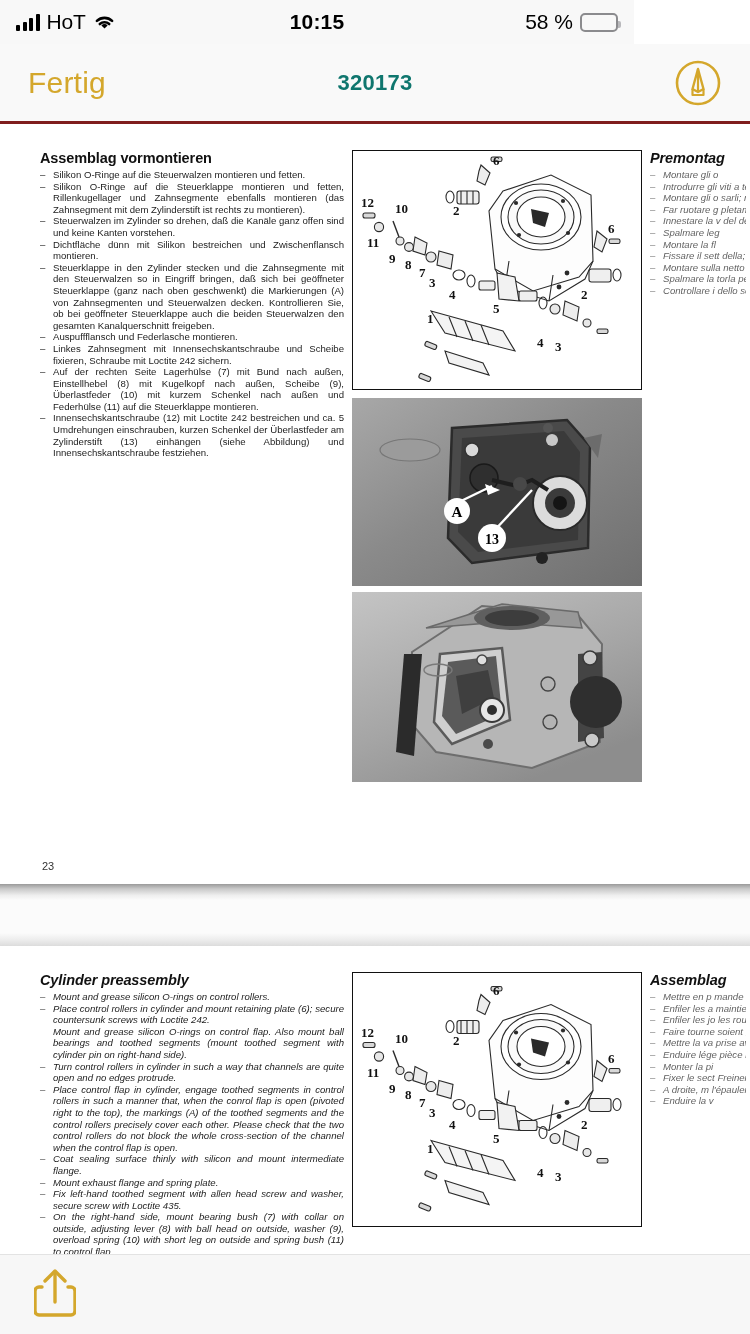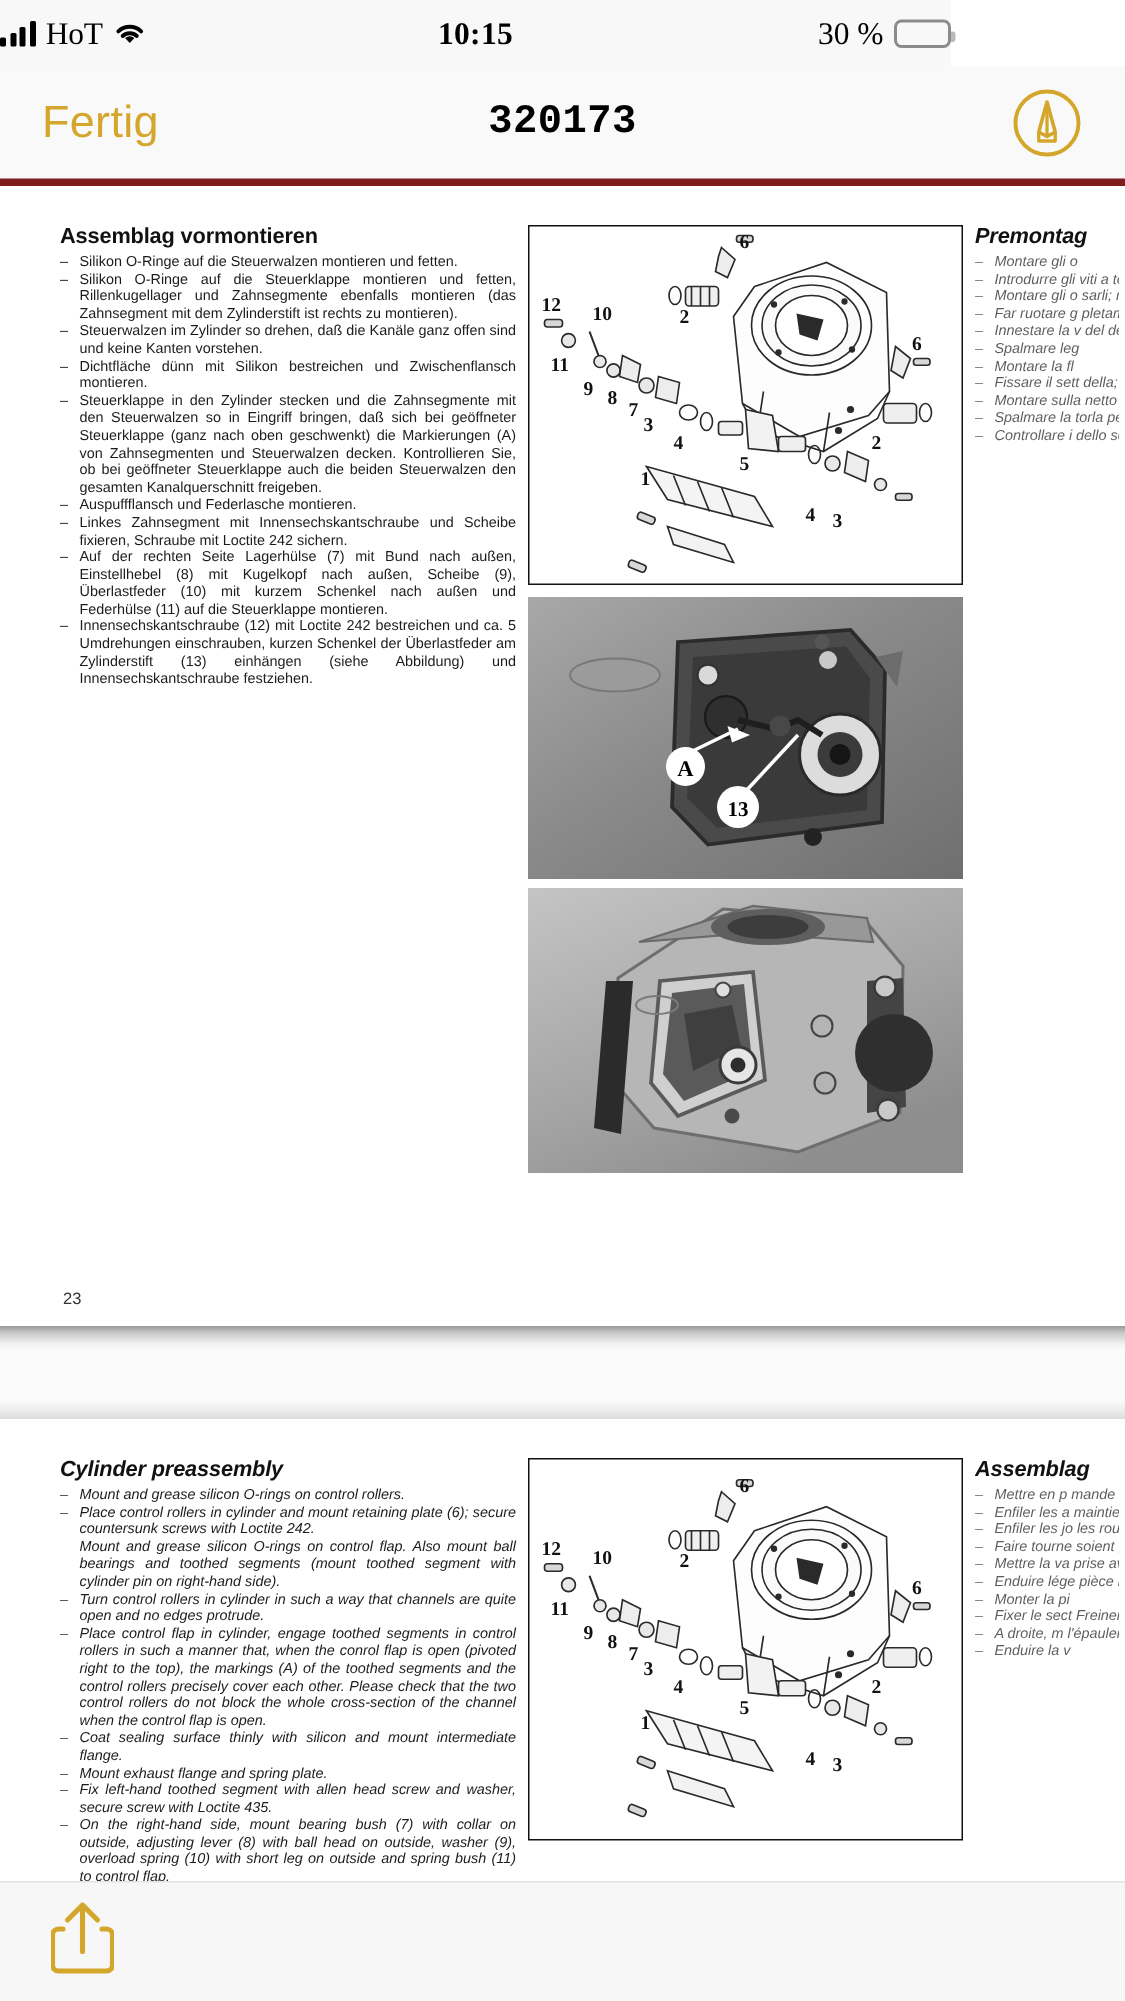--- a/index.html
+++ b/index.html
@@ -9,23 +9,22 @@
     background:#ffffff;
     overflow:hidden;
     position:relative;
   }
 
   
   #status-bar {
     height:44px; width:634px;
     background:#f8f8f8;
     display:flex; align-items:center;
-    padding:0 0;
+    padding:0 16px;
     position:relative;
-    font-family:Liberation Serif, serif;
   }
   #status-left { display:flex; align-items:center; gap:7px; }
   .sig-bars { display:flex; align-items:flex-end; gap:2.5px; height:17px; }
   .sig-bars i { display:block; width:4px; background:#000; border-radius:1px; }
   .sig-bars i:nth-child(1){height:6px;}
   .sig-bars i:nth-child(2){height:9px;}
   .sig-bars i:nth-child(3){height:13px;}
   .sig-bars i:nth-child(4){height:17px;}
   #carrier { font-size:21px; color:#000; letter-spacing:-0.2px; }
   #wifi-icon { display:block; }
@@ -46,34 +45,33 @@
   .batt::after {
     content:''; position:absolute; right:-5px; top:6px;
     width:3px; height:7px; background:#b9b9bc; border-radius:0 2px 2px 0;
   }
   .batt-fill { height:100%; background:#000; border-radius:2px; width:63%; }
 
   
   #nav-bar {
     height:80px; width:750px;
     background:#f9f9f9;
-    border-bottom:5px solid #7f1d1d;
+    border-bottom:3px solid #7f1d1d;
     display:flex; align-items:center;
     padding:0 28px;
     position:relative;
   }
   #done-button {
     font-size:30px; color:#d4a72c; font-weight:400;
     letter-spacing:0.2px; cursor:pointer; z-index:2;
   }
   #nav-title {
     position:absolute; left:0; right:0;
-    text-align:center; font-size:27px; font-weight:700; color:#000000;
+    text-align:center; font-size:22px; font-weight:700; color:#0f766e;
     letter-spacing:0.3px;
-    font-family:Liberation Mono, monospace;
   }
   #markup-button {
     margin-left:auto; z-index:2; cursor:pointer;
     display:flex; align-items:center; justify-content:center;
   }
 
   
   #doc-area {
     position:absolute; top:124px; left:0;
     width:750px; height:1130px;
@@ -187,21 +185,21 @@
     <svg id="wifi-icon" width="23" height="17" viewBox="0 0 23 17">
       <path d="M11.5 14.6 L8.4 11.4 a4.4 4.4 0 0 1 6.2 0 Z" fill="#000"></path>
       <path d="M3.9 6.9 a11 11 0 0 1 15.2 0" stroke="#000" stroke-width="2.6" fill="none" stroke-linecap="round"></path>
       <path d="M6.8 10.0 a7 7 0 0 1 9.4 0" stroke="#000" stroke-width="2.6" fill="none" stroke-linecap="round"></path>
     </svg>
   </div>
 
   <div id="status-time">10:15</div>
 
   <div id="status-right">
-    <span id="battery-pct">30 %</span>
+    <span id="battery-pct">58 %</span>
     <span class="batt">
       <span class="batt-fill" style="width: 63%;"></span>
     </span>
   </div>
 </div>
 
 <div id="nav-bar">
   <div id="done-button">Fertig</div>
   <div id="nav-title">320173</div>
   <div id="markup-button">

